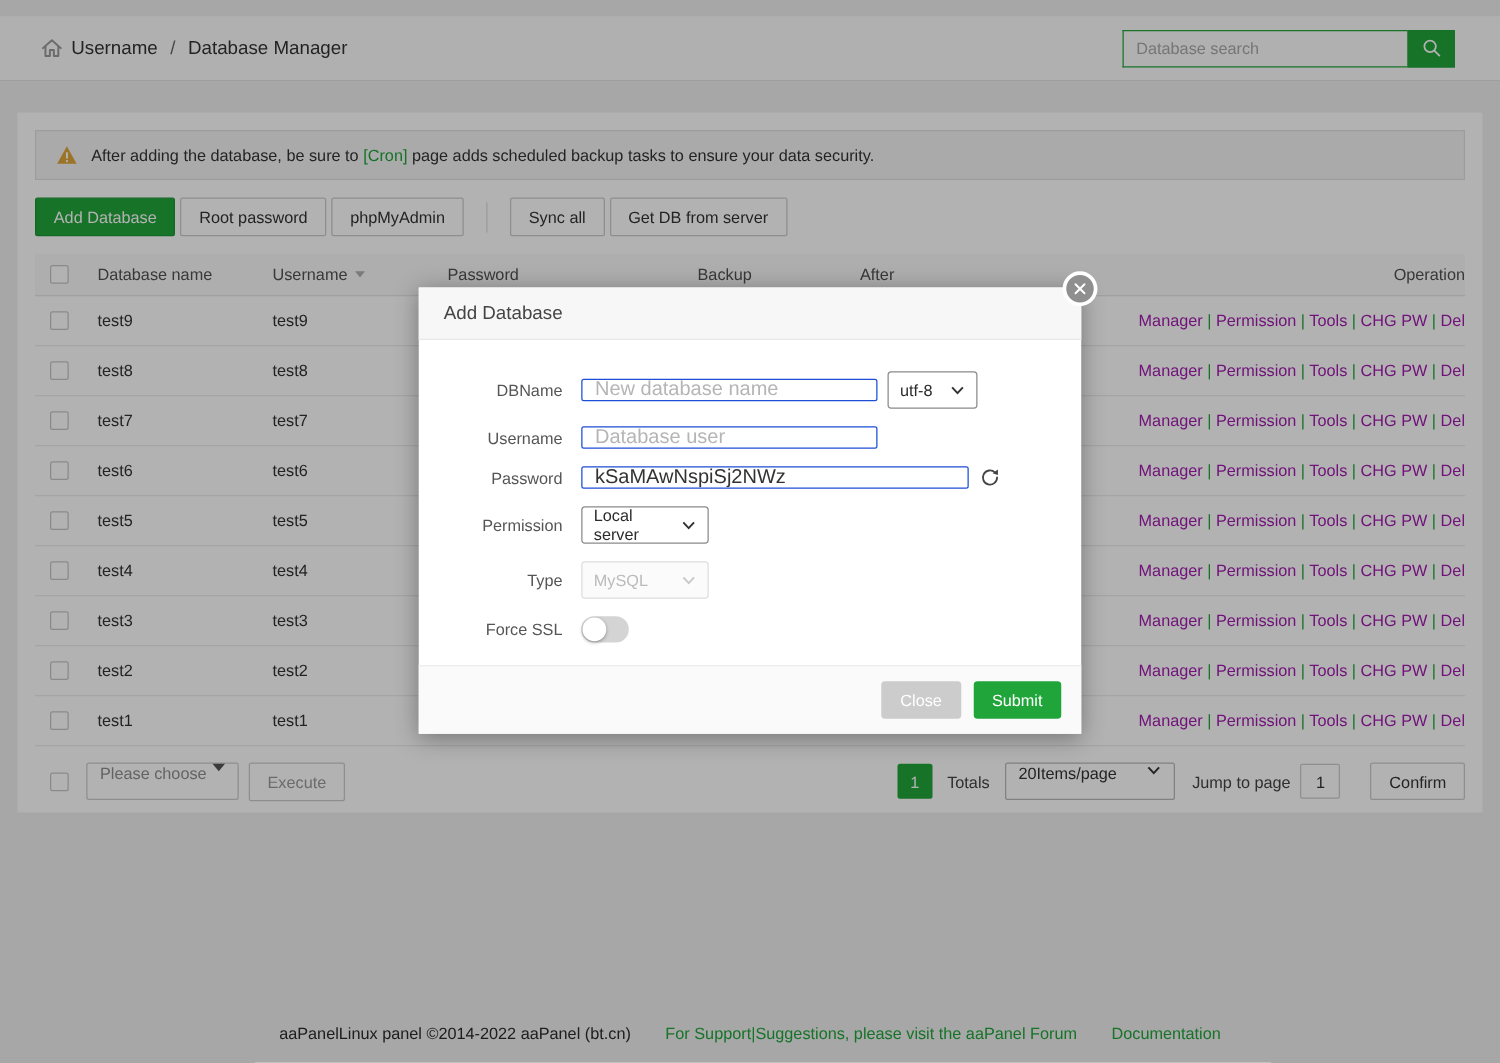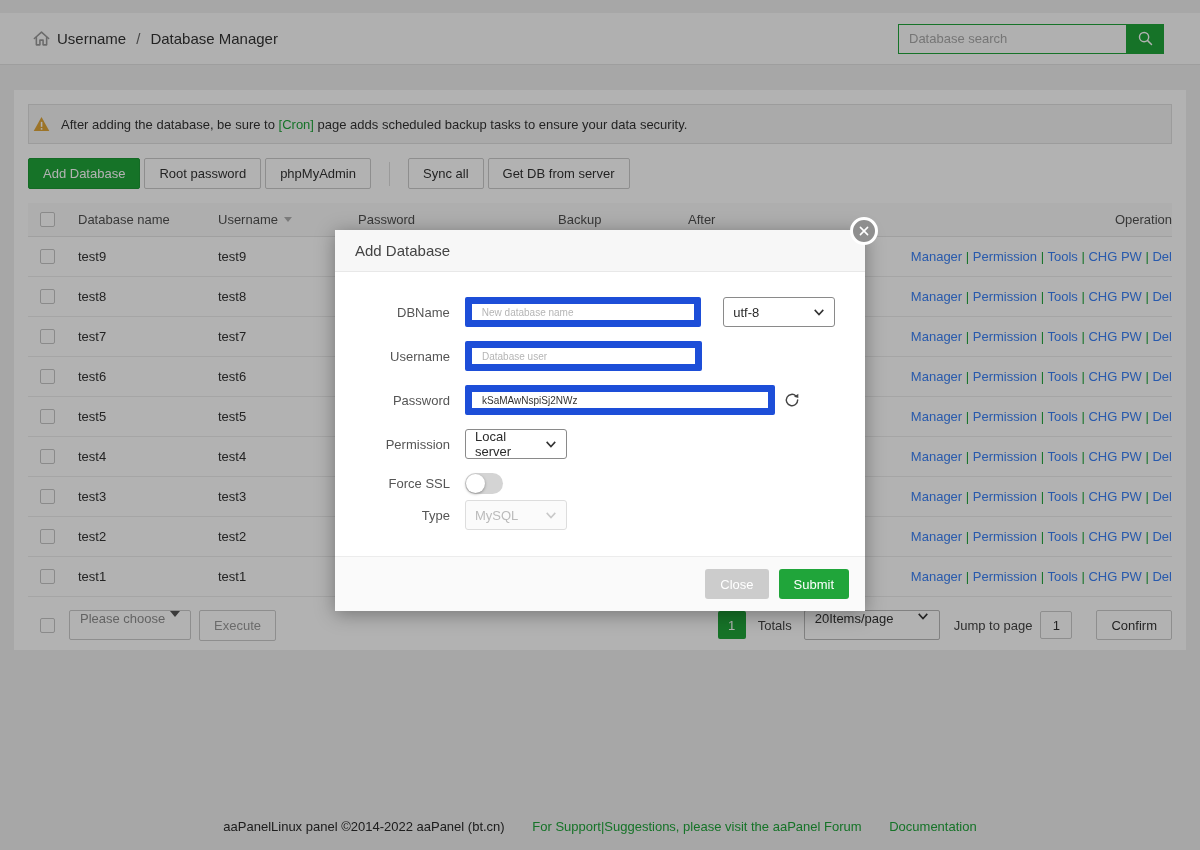--- a/index.html
+++ b/index.html
@@ -43,21 +43,21 @@
     margin: 25px 14px 0 14px;
     width: 1172px; height: 560px;
     background: #fff;
     padding: 14px 14px 0 14px;
   }
   .warnbox {
     height: 40px;
     background: #f4f4f4;
     border: 1px solid #e0e0e0;
     display: flex; align-items: center;
-    padding: 0 4px; gap: 11px;
+    padding: 0 16px; gap: 11px;
   }
   .warnbox .green { color: #20a53a; }
   .toolbar { margin-top: 14px; display: flex; align-items: center; gap: 4px; }
   .btn {
     height: 31px; padding: 0 14px;
     background: #fff; border: 1px solid #ccc; border-radius: 2px;
     font-size: 13px; color: #333; cursor: pointer; font-family: inherit;
     display: inline-flex; align-items: center;
   }
   .btn-primary { background: #20a53a; border-color: #1d9835; color: #fff; }
@@ -83,21 +83,21 @@
   .checkbox {
     width: 15px; height: 15px;
     border: 1px solid #c6c6c6; border-radius: 2px; background: #fff; cursor: pointer;
   }
   .sort-caret {
     display: inline-block; margin-left: 6px;
     width: 0; height: 0;
     border-left: 4px solid transparent; border-right: 4px solid transparent;
     border-top: 5px solid #b0b0b0;
   }
-  .op-link { color: #3b82f6; text-decoration: none; cursor: pointer; }
+  .op-link { color: #a21caf; text-decoration: none; cursor: pointer; }
   .op-sep { color: #20a53a; }
   
   .batchbar { display: flex; align-items: center; margin-top: 8px; height: 40px; }
   .batchbar .checkbox { margin: 0 0 0 12px; }
   .fake-select {
     height: 30px; border: 1px solid #ccc; border-radius: 2px; background: #fff;
     display: inline-flex; justify-content: space-between;
     padding: 0 10px; cursor: pointer;
   }
   .sel-choose { width: 122px; margin-left: 14px; color: #8f8f8f; }
@@ -142,32 +142,32 @@
   .modal-close {
     position: absolute; top: -13px; right: -13px;
     width: 28px; height: 28px; border-radius: 50%;
     background: #8f8f8f; border: 3px solid #fff;
     display: flex; align-items: center; justify-content: center; cursor: pointer;
   }
   .modal-body { padding: 25px 30px 12px 30px; }
   .form-row { display: flex; align-items: center; margin-bottom: 14px; }
   .form-label { width: 100px; text-align: right; padding-right: 15px; color: #555; }
   .tinput {
-    height: 30px; border: 7px solid #1d4ed8; border-radius: 2px;
-    padding: 0 10px; font-size: 10px; color: #333; outline: none; font-family: inherit;
+    height: 18px; border: 1px solid #1d4ed8; border-radius: 2px;
+    padding: 0 10px; font-size: 16px; color: #333; outline: none; font-family: inherit;
   }
   .tinput::placeholder { color: #b5b5b5; }
   .w-db { width: 237px; }
   .w-pass { width: 310px; }
   .native-select {
     height: 30px; border: 1px solid #8a8a8a; border-radius: 3px; background: #fff;
     display: inline-flex; align-items: center; justify-content: space-between;
     padding: 0 9px; cursor: pointer; color: #2b2b2b;
   }
-  .sel-charset { width: 112px; margin-left: 22px; }
+  .sel-charset { width: 72px; margin-left: 8px; }
   .sel-perm { width: 102px; }
   .sel-type { width: 102px; border-color: #ddd; color: #bbb; background: #fbfbfb; cursor: default; }
   .refresh-ic { margin-left: 9px; display: flex; cursor: pointer; }
   .toggle {
     width: 38px; height: 21px; border-radius: 11px; background: #d4d4d4;
     position: relative; cursor: pointer;
   }
   .toggle .knob {
     position: absolute; left: 1px; top: 1px; width: 19px; height: 19px;
     border-radius: 50%; background: #fff; box-shadow: 0 1px 3px rgba(0,0,0,0.35);
@@ -423,34 +423,34 @@
     </div>
     <div class="form-row">
       <div class="form-label">Permission</div>
       <div class="native-select sel-perm">
         <span>Local server</span>
         <svg width="12" height="10" viewBox="0 0 16 14" fill="none" stroke="#333" stroke-width="2.2">
             <polyline points="2,4 8,10.5 14,4"></polyline>
           </svg>
       </div>
     </div>
-    <div class="form-row" style="margin-bottom:6px;">
-      <div class="form-label">Force SSL</div>
-      <div class="toggle">
-          <div class="knob"></div>
-        </div>
-    </div>
     <div class="form-row">
       <div class="form-label">Type</div>
       <div class="native-select sel-type">
         <span>MySQL</span>
         <svg width="12" height="10" viewBox="0 0 16 14" fill="none" stroke="#c9c9c9" stroke-width="2.2">
             <polyline points="2,4 8,10.5 14,4"></polyline>
           </svg>
       </div>
     </div>
+    <div class="form-row" style="margin-bottom:6px;">
+      <div class="form-label">Force SSL</div>
+      <div class="toggle">
+          <div class="knob"></div>
+        </div>
+    </div>
   </div>
 
   <div class="modal-footer">
     <button class="mbtn mbtn-close">Close</button>
     <button class="mbtn mbtn-submit">Submit</button>
   </div>
 </div>
 
 </body></html>

